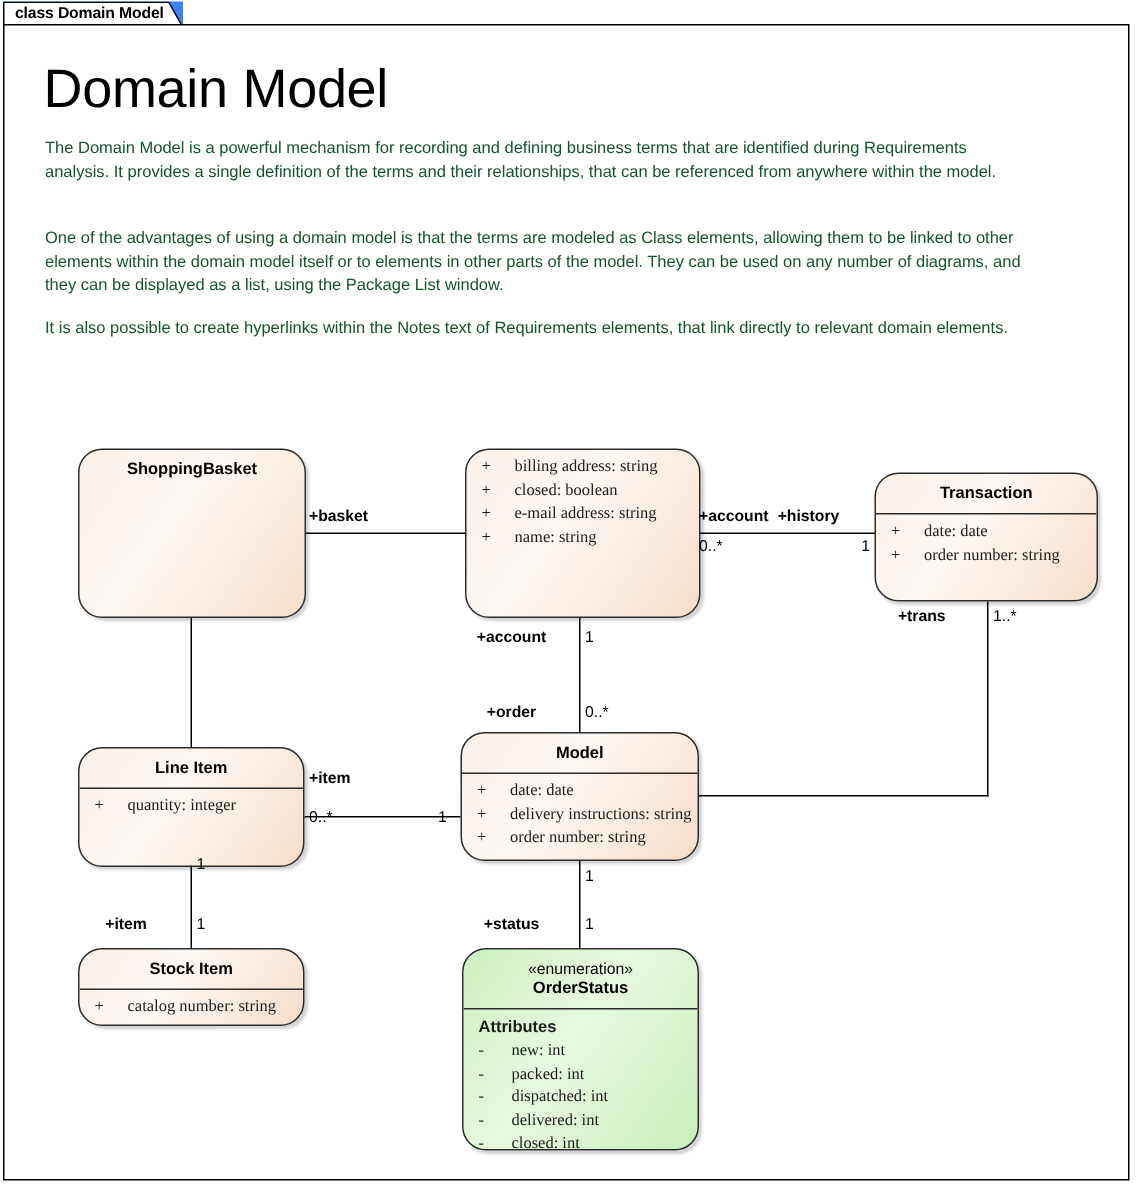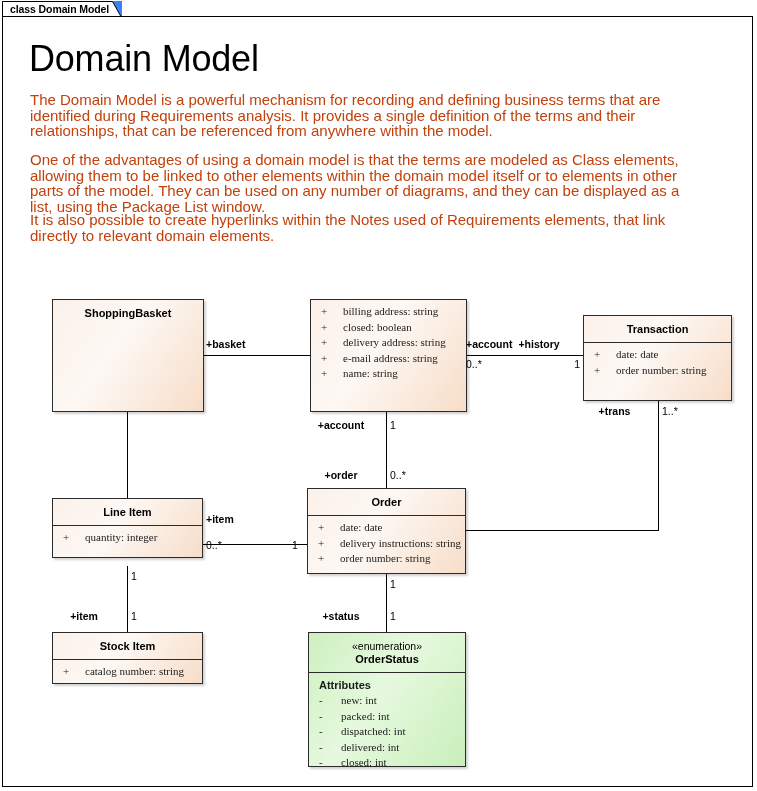--- a/index.html
+++ b/index.html
@@ -47,34 +47,34 @@
     left:29px;top:38px;
     font-size:36px;
     font-weight:normal;
     color:#000;
     letter-spacing:-0.2px;
   }
   .para{
     position:absolute;
     left:30px;
     width:660px;
-    font-size:15px;
+    font-size:11px;
     line-height:15.6px;
-    color:#c2410c;
+    color:#14532d;
   }
   .para.p1{top:92px;}
   .para.p2{top:152px;}
   .para.p3{top:212px;}
 
   
   .uml{
     position:absolute;
     box-sizing:border-box;
     border:1px solid #2b2b2b;
-    border-radius:0;
+    border-radius:16px;
     background:linear-gradient(125deg,#fbf1e9 0%,#fdf8f4 42%,#f7ddc8 100%);
     box-shadow:2px 2px 2px rgba(0,0,0,0.18);
     overflow:hidden;
   }
   .uml .uml-head{
     text-align:center;
     font-size:11px;
     font-weight:bold;
     color:#000;
     padding:7px 4px 6px 4px;
@@ -150,21 +150,21 @@
     </svg>
     <span class="tab-label">class Domain Model</span>
   </div>
 
   <div class="frame"></div>
 
   <div class="doc-title">Domain Model</div>
 
   <div class="para p1">The Domain Model is a powerful mechanism for recording and defining business terms that are identified during Requirements analysis.  It provides a single definition of the terms and their relationships, that can be referenced from anywhere within the model.</div>
   <div class="para p2">One of the advantages of using a domain model is that the terms are modeled as Class elements, allowing them to be linked to other elements within the domain model itself or to elements in other parts of the model.  They can be used on any number of diagrams, and they can be displayed as a list, using the Package List window.</div>
-  <div class="para p3">It is also possible to create hyperlinks within the Notes used of Requirements elements, that link directly to relevant domain elements.</div>
+  <div class="para p3">It is also possible to create hyperlinks within the Notes text of Requirements elements, that link directly to relevant domain elements.</div>
 
   <div class="conn h" style="left:203px;top:355px;width:108px;"></div>
 
   <div class="conn h" style="left:466px;top:355px;width:118px;"></div>
 
   <div class="conn v" style="left:127px;top:412px;height:86px;"></div>
 
   <div class="conn v" style="left:386px;top:412px;height:76px;"></div>
 
   <div class="conn h" style="left:203px;top:544px;width:104px;"></div>
@@ -182,54 +182,51 @@
 
   <div class="uml" style="left:310px;top:299px;width:157px;height:113px;">
     <div class="uml-body">
       <div class="attr">
         <span class="vis">+</span><span>billing address: string</span>
       </div>
       <div class="attr">
         <span class="vis">+</span><span>closed: boolean</span>
       </div>
       <div class="attr">
-        <span class="vis">+</span><span>delivery address: string</span>
-      </div>
-      <div class="attr">
         <span class="vis">+</span><span>e-mail address: string</span>
       </div>
       <div class="attr">
         <span class="vis">+</span><span>name: string</span>
       </div>
     </div>
   </div>
 
   <div class="uml" style="left:583px;top:315px;width:149px;height:86px;">
     <div class="uml-head divided">Transaction</div>
     <div class="uml-body">
       <div class="attr">
         <span class="vis">+</span><span>date: date</span>
       </div>
       <div class="attr">
         <span class="vis">+</span><span>order number: string</span>
       </div>
     </div>
   </div>
 
-  <div class="uml" style="left:52px;top:498px;width:151px;height:60px;">
+  <div class="uml" style="left:52px;top:498px;width:151px;height:80px;">
     <div class="uml-head divided">Line Item</div>
     <div class="uml-body">
       <div class="attr">
         <span class="vis">+</span><span>quantity: integer</span>
       </div>
     </div>
   </div>
 
   <div class="uml" style="left:307px;top:488px;width:159px;height:86px;">
-    <div class="uml-head divided">Order</div>
+    <div class="uml-head divided">Model</div>
     <div class="uml-body">
       <div class="attr">
         <span class="vis">+</span><span>date: date</span>
       </div>
       <div class="attr">
         <span class="vis">+</span><span>delivery instructions: string</span>
       </div>
       <div class="attr">
         <span class="vis">+</span><span>order number: string</span>
       </div>

